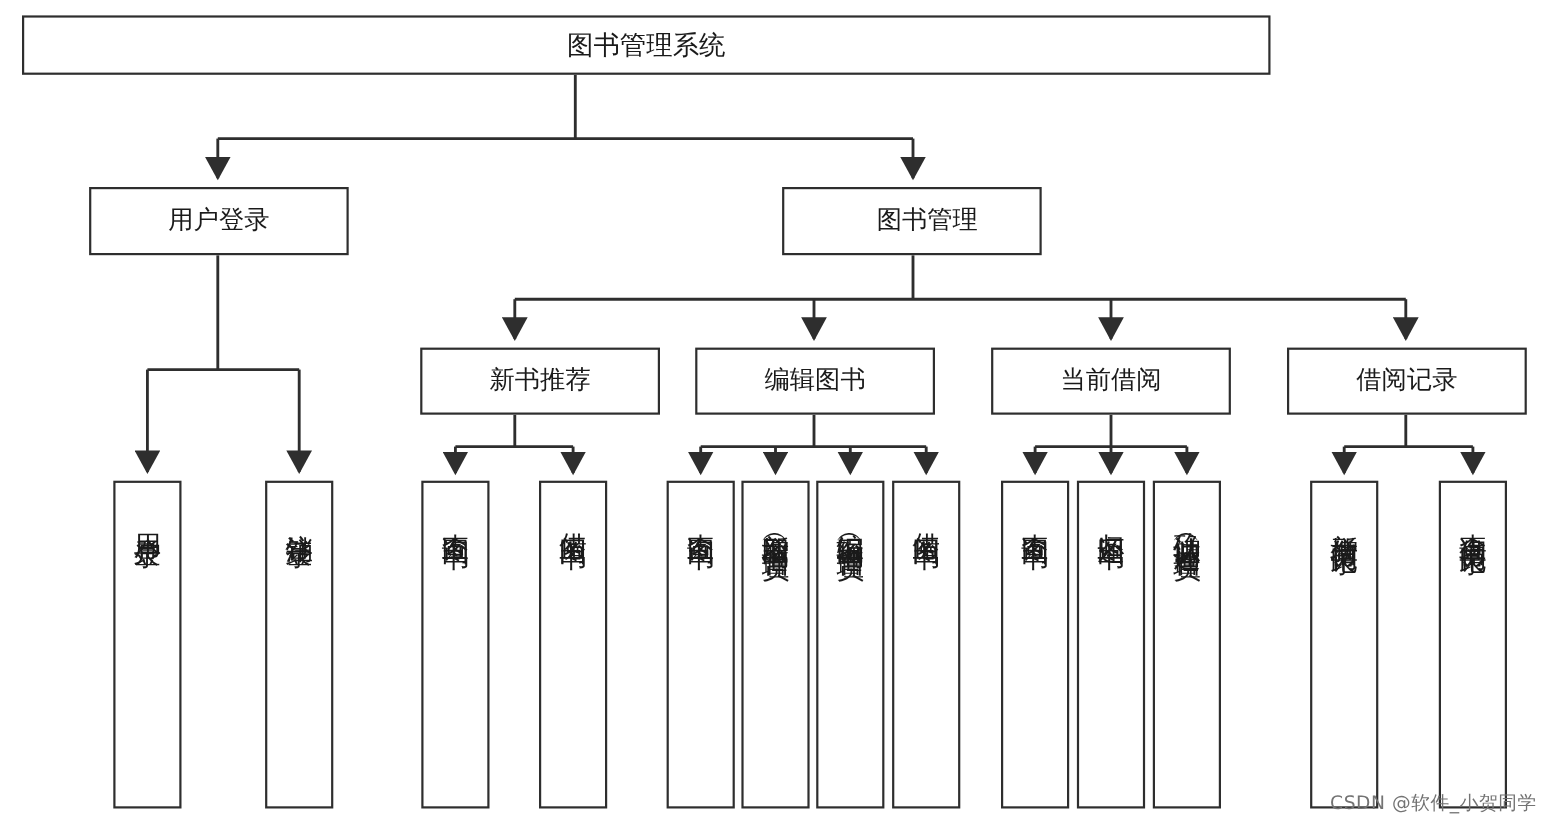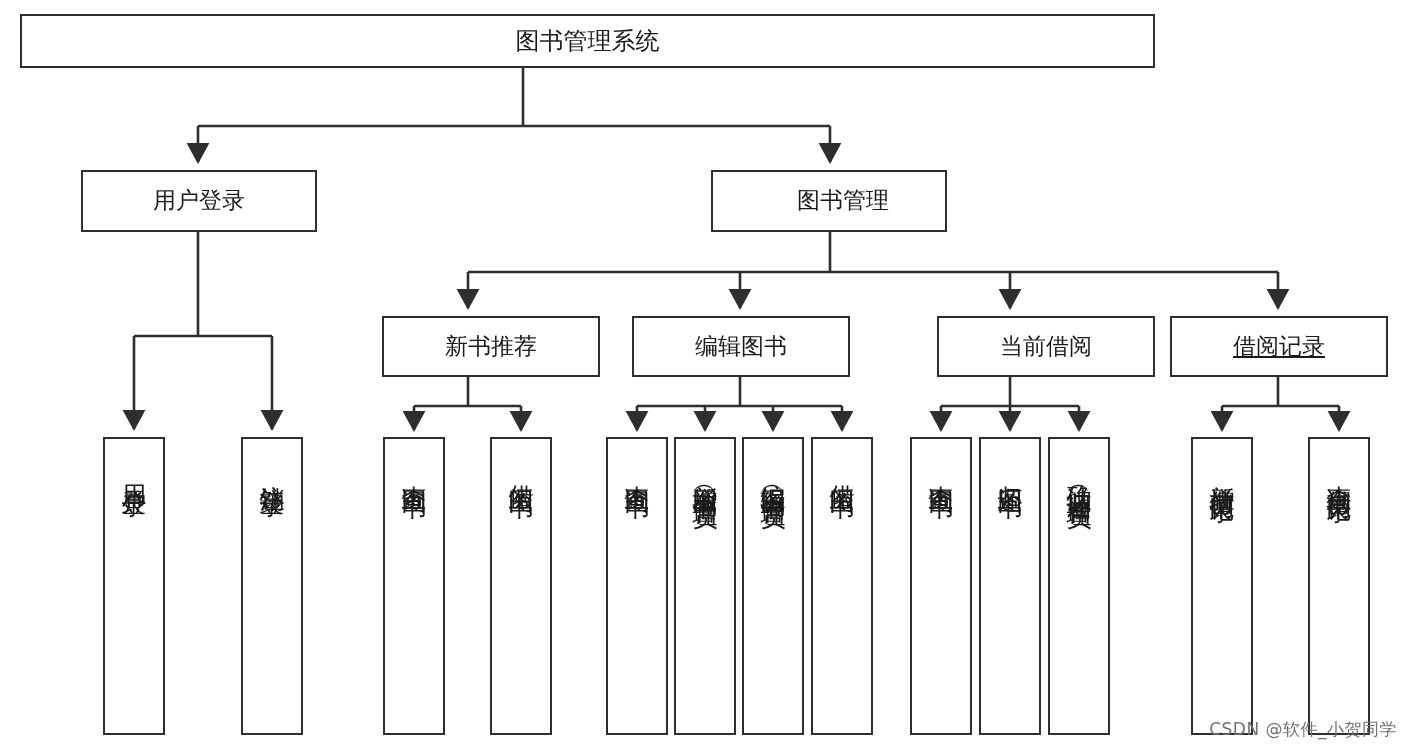--- a/index.html
+++ b/index.html
@@ -133,24 +133,24 @@
   <div class="node horizontal" style="left:711px; top:170px; width:236px; height:62px;padding-left:28px;">
     <span class="label">图书管理</span>
   </div>
 
   <div class="node horizontal" style="left:360px; top:316px; width:218px; height:61px;margin-left:22px;">
     <span class="label">新书推荐</span>
   </div>
   <div class="node horizontal" style="left:632px; top:316px; width:218px; height:61px;">
     <span class="label">编辑图书</span>
   </div>
-  <div class="node horizontal" style="left:901px; top:316px; width:218px; height:61px;margin-left:36px;">
+  <div class="node horizontal" style="left:901px; top:316px; width:218px; height:61px;">
     <span class="label">当前借阅</span>
   </div>
-  <div class="node horizontal" style="left:1170px; top:316px; width:218px; height:61px;text-decoration:underline;">
+  <div class="node horizontal" style="left:1170px; top:316px; width:218px; height:61px;">
     <span class="label">借阅记录</span>
   </div>
 
   <div class="node vertical" style="left:103px; top:437px; width:62px; height:298px;">
     <span class="label">用户登录</span>
   </div>
   <div class="node vertical" style="left:241px; top:437px; width:62px; height:298px;">
     <span class="label">注销登录</span>
   </div>
 

